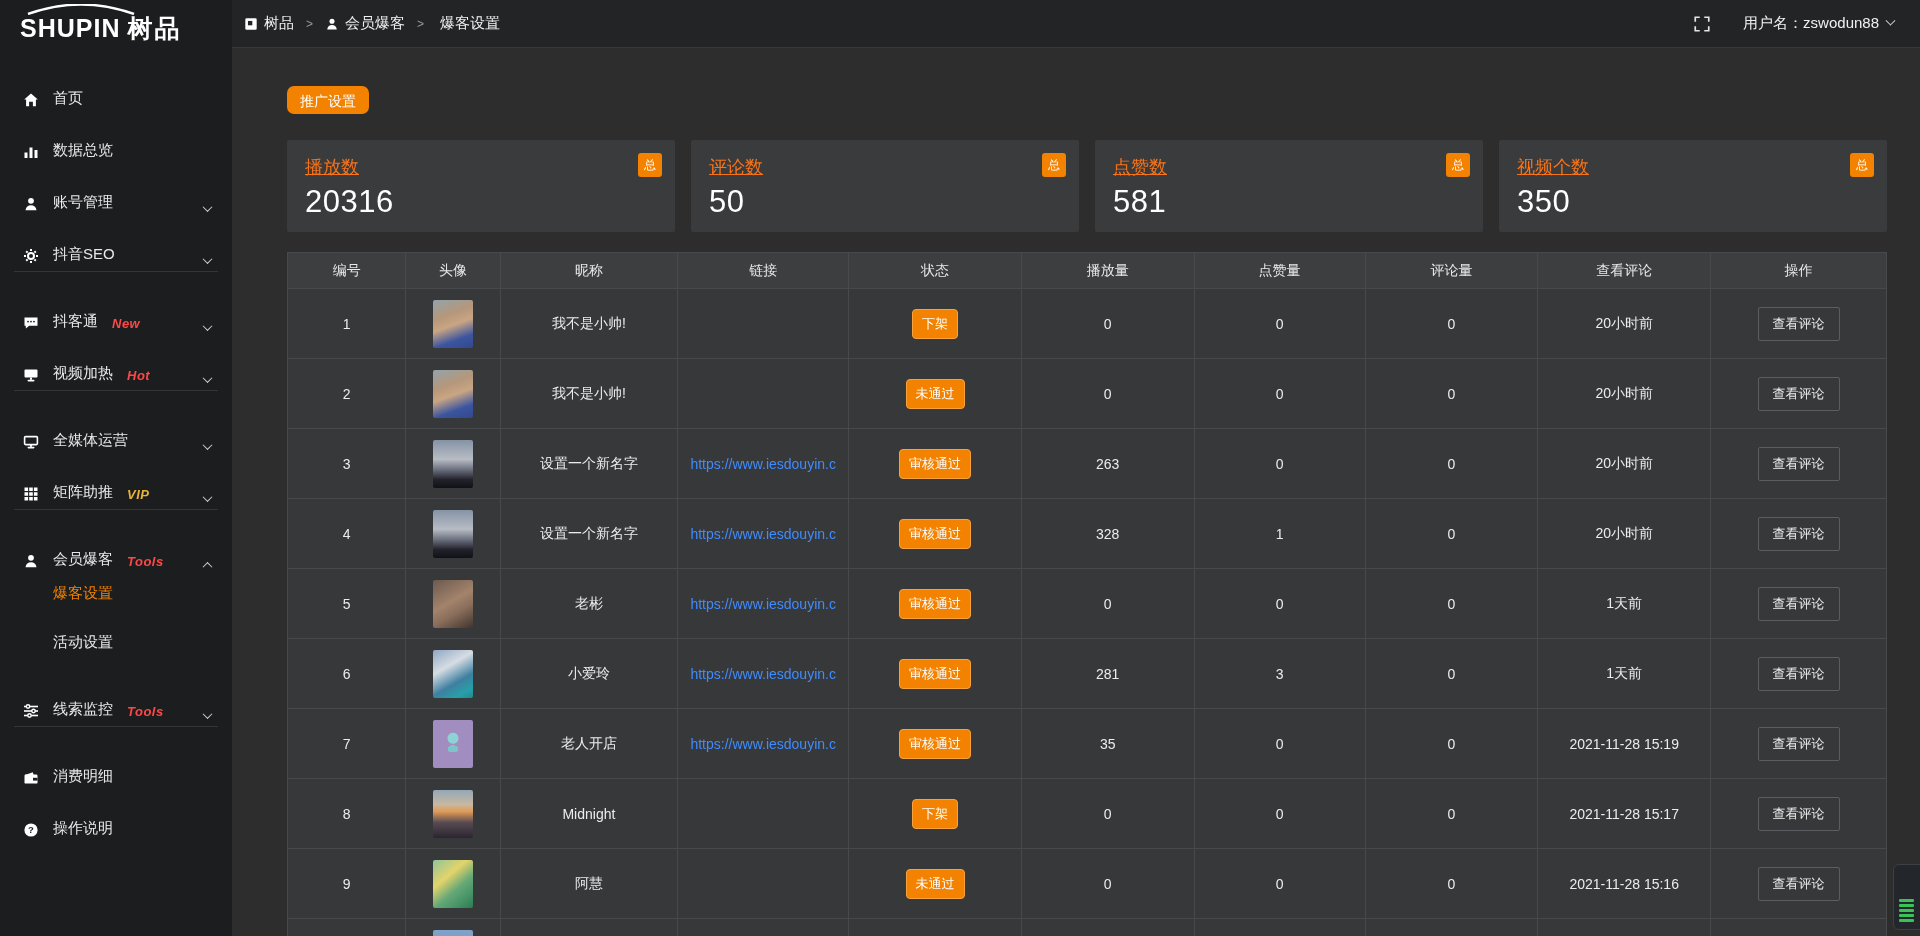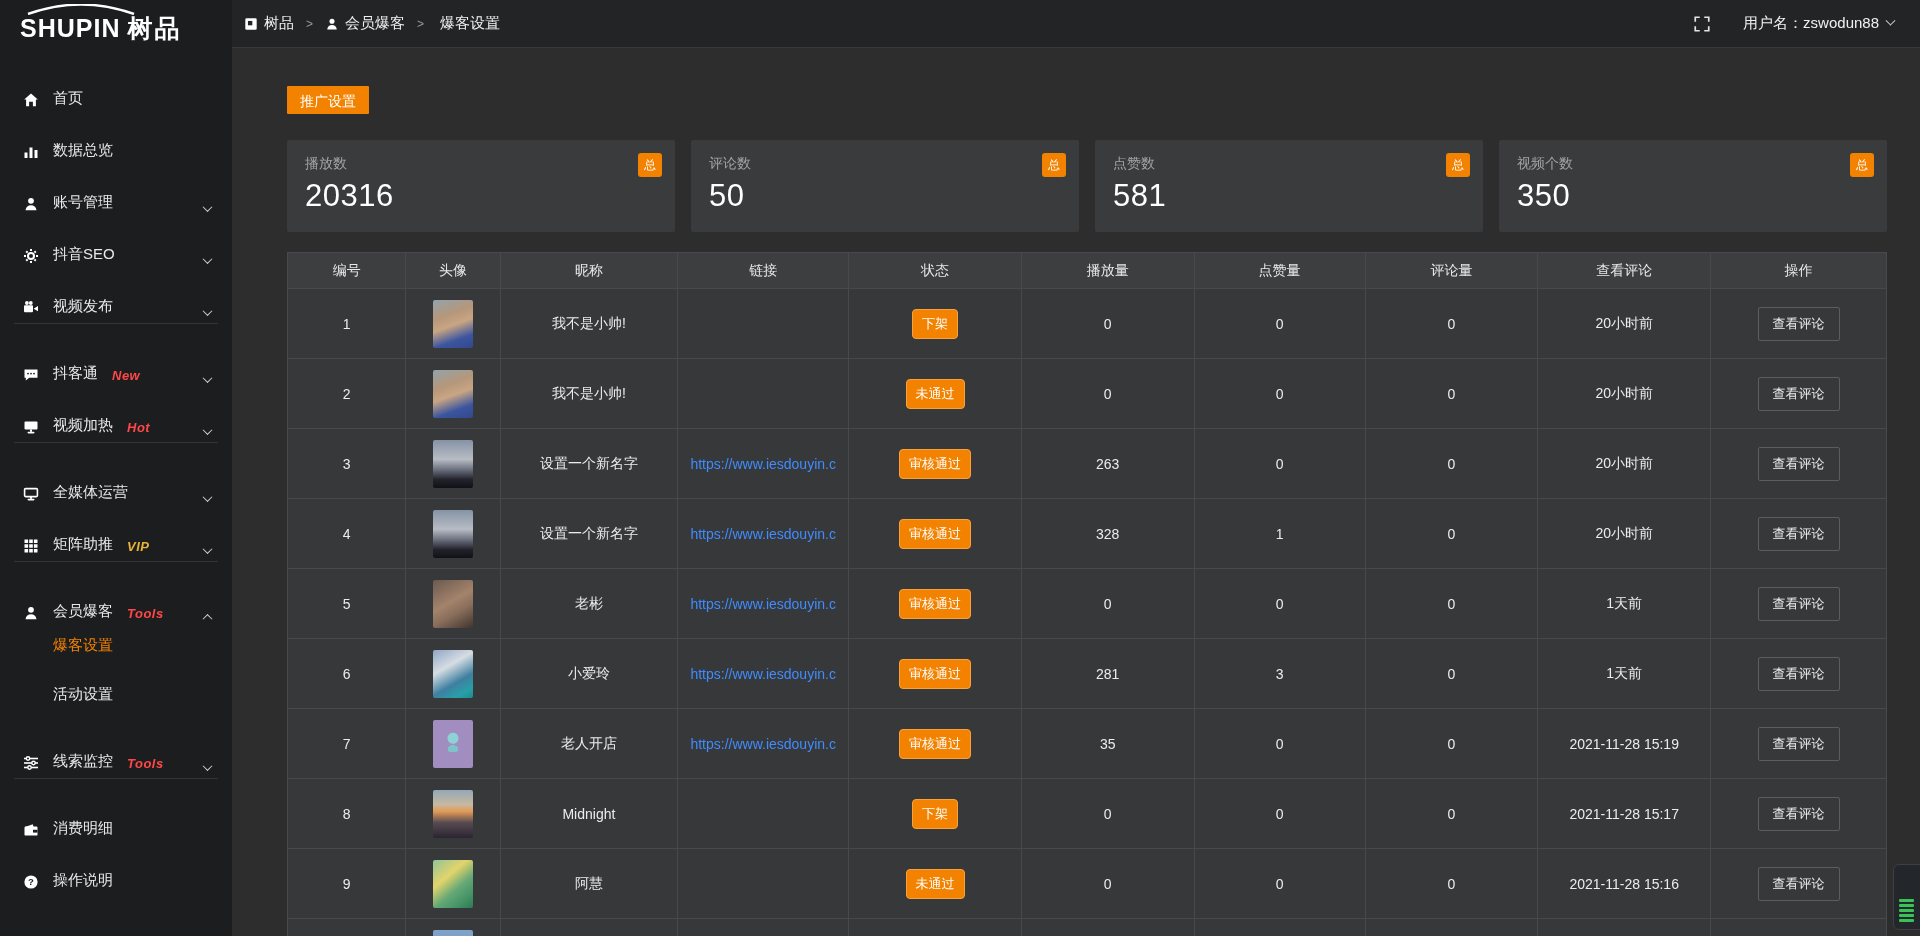--- a/index.html
+++ b/index.html
@@ -34,25 +34,25 @@
   .crumb { display:flex; align-items:center; gap:6px; cursor:pointer; }
   .crumb svg { width:14px; height:14px; }
   .crumb-sep { color:#9a9a9a; font-size:12px; }
   .crumb.current { margin-left:4px; cursor:default; }
   .header-right { margin-left:auto; display:flex; align-items:center; gap:24px; }
   .fs-btn { width:20px; height:20px; display:flex; align-items:center; justify-content:center; cursor:pointer; }
   .user-box { display:flex; align-items:center; gap:8px; font-size:15px; color:#f0f0f0; cursor:pointer;margin-left:7px; }
   .user-caret { width:7px; height:7px; border-right:1.6px solid #cfcfcf; border-bottom:1.6px solid #cfcfcf; transform:rotate(45deg) translate(-2px,-2px); }
   
   .main { position:absolute; left:232px; top:48px; right:0; bottom:0; padding:38px 33px 0 55px; }
-  .promo-btn { background:var(--accent); color:#fff; border:none; border-radius:1px;
+  .promo-btn { background:var(--accent); color:#fff; border:none; border-radius:7px;
     font-size:14px; padding:7px 13px; height:28px; cursor:pointer; font-family:inherit; }
   .stats { display:flex; gap:16px; margin-top:26px; }
   .card { flex:1; background:#3a3b3d; border-radius:2px; height:92px; padding:15px 18px; position:relative; }
-  .card-label { font-size:14px; color:#a3a3a3; }
+  .card-label { font-size:18px; color:#f97316;text-decoration:underline; }
   .card-value { font-size:31px; color:#fff; margin-top:5px; letter-spacing:0.5px; }
   .card-badge { position:absolute; top:13px; right:13px; width:24px; height:24px; background:var(--accent);
     color:#fff; font-size:12px; border-radius:3px; display:flex; align-items:center; justify-content:center; }
   
   .table-wrap { margin-top:20px; }
   table { width:100%; border-collapse:collapse; table-layout:fixed; background:#37383a; }
   th, td { border:1px solid #48494c; text-align:center; padding:0; }
   thead th { height:36px; background:#3d3e40; font-weight:normal; font-size:14px; color:#e9e9e9; }
   tbody td { height:70px; font-size:14px; color:#ececec; }
   .avatar { width:40px; height:48px; border-radius:2px; margin:0 auto; }
@@ -123,32 +123,20 @@
               <line x1="1" y1="8" x2="3" y2="8"></line>
               <line x1="13" y1="8" x2="15" y2="8"></line>
               <line x1="3.2" y1="3.2" x2="4.6" y2="4.6"></line>
               <line x1="11.4" y1="11.4" x2="12.8" y2="12.8"></line>
               <line x1="3.2" y1="12.8" x2="4.6" y2="11.4"></line>
               <line x1="11.4" y1="4.6" x2="12.8" y2="3.2"></line>
             </g>
           </svg>
         </span>
         <span class="s-label">抖音SEO</span>
-        <span class="chev down"></span>
-      </div>
-      <div class="side-item">
-        <span class="s-icon">
-          <svg viewBox="0 0 16 16">
-            <circle cx="3.9" cy="3" r="1.9" fill="#fff"></circle>
-            <circle cx="7.8" cy="3" r="1.9" fill="#fff"></circle>
-            <rect x="1" y="5.2" width="9" height="7" rx="1" fill="#fff"></rect>
-            <path d="M10.6 8.7 15 6.1v5.2z" fill="#fff"></path>
-          </svg>
-        </span>
-        <span class="s-label">视频发布</span>
         <span class="chev down"></span>
       </div>
       <div class="side-divider"></div>
       <div class="side-item">
         <span class="s-icon">
           <svg viewBox="0 0 16 16">
             <path d="M1.5 2.5h13v8.2H6.2l-3.4 2.8v-2.8H1.5z" fill="#fff"></path>
             <circle cx="5" cy="6.6" r="0.9" fill="#1c1d1f"></circle>
             <circle cx="8" cy="6.6" r="0.9" fill="#1c1d1f"></circle>
             <circle cx="11" cy="6.6" r="0.9" fill="#1c1d1f"></circle>

